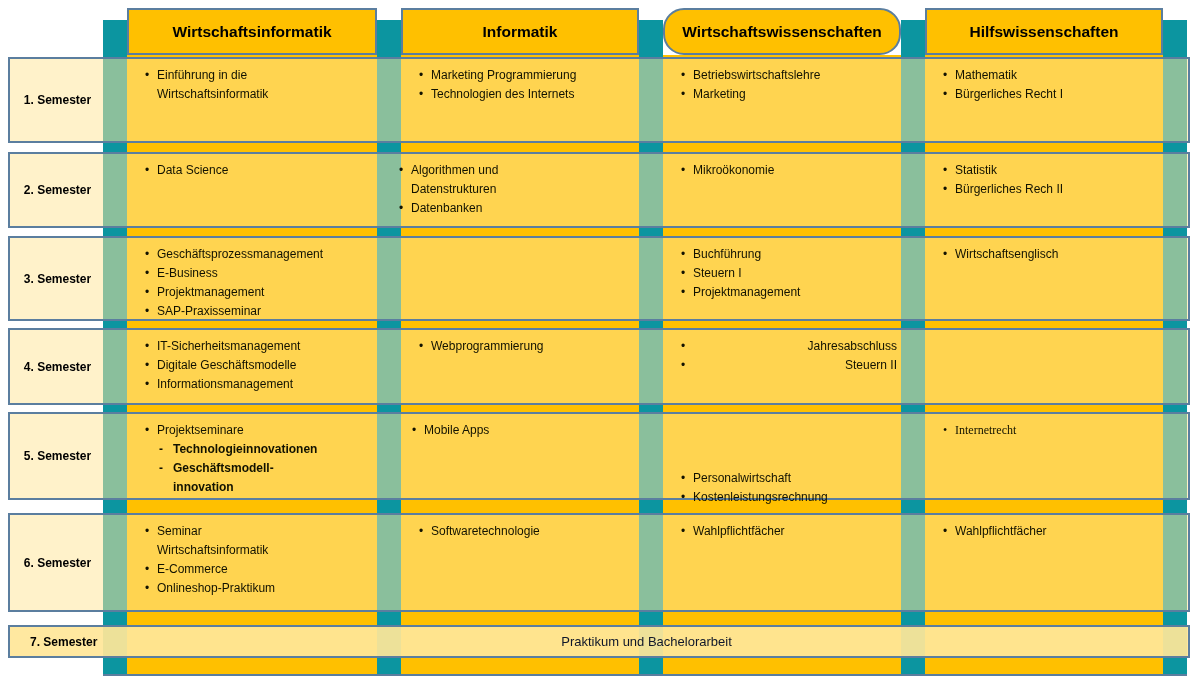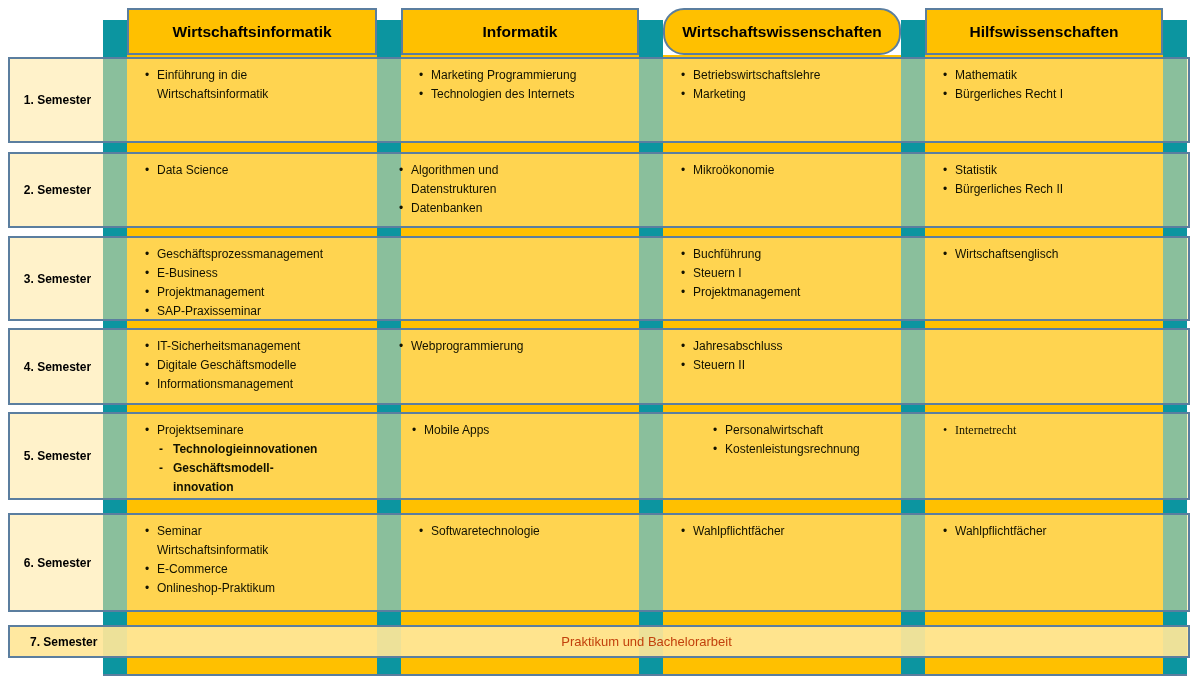--- a/index.html
+++ b/index.html
@@ -32,21 +32,21 @@
   .row.banner-row { background:rgba(255,230,153,0.93); }
   .rowlabel {
     position:absolute; left:0; top:0; bottom:0; width:95px;
     display:flex; align-items:center; justify-content:center;
     font-weight:bold; font-size:12px; color:#000; white-space:nowrap;
   }
   .banner-row .rowlabel { justify-content:flex-start; padding-left:20px; }
   .banner {
     position:absolute; left:95px; right:0; top:0; bottom:0;
     display:flex; align-items:center; justify-content:center;
-    font-size:13px; color:#c2410c;
+    font-size:13px; color:#0f172a;
   }
   .cell { position:absolute; top:0; bottom:0; padding:7px 6px 0 16px; }
   .item {
     position:relative; font-size:12px; line-height:19px; color:#121200;
     white-space:pre-line; padding-left:12px;
   }
   .item.bullet::before { content:"•"; position:absolute; left:0; top:0; }
   .item.dash { padding-left:28px;font-weight:bold; }
   .item.dash::before { content:"-"; position:absolute; left:14px; top:0; }
   #bottomline {
@@ -127,41 +127,41 @@
         <div class="item bullet">Wirtschaftsenglisch</div>
       </div>
     </div>
     <div class="row" style="top: 328px; height: 77px;">
       <div class="rowlabel">4. Semester</div>
       <div class="cell" style="left: 119px; width: 250px;">
         <div class="item bullet">IT-Sicherheitsmanagement</div>
         <div class="item bullet">Digitale Geschäftsmodelle</div>
         <div class="item bullet">Informationsmanagement</div>
       </div>
-      <div class="cell" style="left: 373px; width: 238px;">
+      <div class="cell" style="left: 393px; width: 238px;">
         <div class="item bullet">Webprogrammierung</div>
       </div>
-      <div class="cell" style="left: 655px; width: 238px;">
+      <div class="cell" style="left: 655px; width: 238px; text-align: right;">
         <div class="item bullet">Jahresabschluss</div>
         <div class="item bullet">Steuern II</div>
       </div>
       <div class="cell" style="left: 917px; width: 238px;"></div>
     </div>
     <div class="row" style="top: 412px; height: 88px;">
       <div class="rowlabel">5. Semester</div>
       <div class="cell" style="left: 119px; width: 250px;">
         <div class="item bullet">Projektseminare</div>
         <div class="item dash">Technologieinnovationen</div>
         <div class="item dash">Geschäftsmodell-
 innovation</div>
       </div>
       <div class="cell" style="left: 386px; width: 238px;">
         <div class="item bullet">Mobile Apps</div>
       </div>
-      <div class="cell" style="left: 687px; width: 238px;">
+      <div class="cell" style="left: 655px; width: 238px; margin-top: 48px;">
         <div class="item bullet">Personalwirtschaft</div>
         <div class="item bullet">Kostenleistungsrechnung</div>
       </div>
       <div class="cell" style="left: 917px; width: 238px; font-family: Liberation Serif, serif;">
         <div class="item bullet">Internetrecht</div>
       </div>
     </div>
     <div class="row" style="top: 513px; height: 99px;">
       <div class="rowlabel">6. Semester</div>
       <div class="cell" style="left: 119px; width: 250px;">

